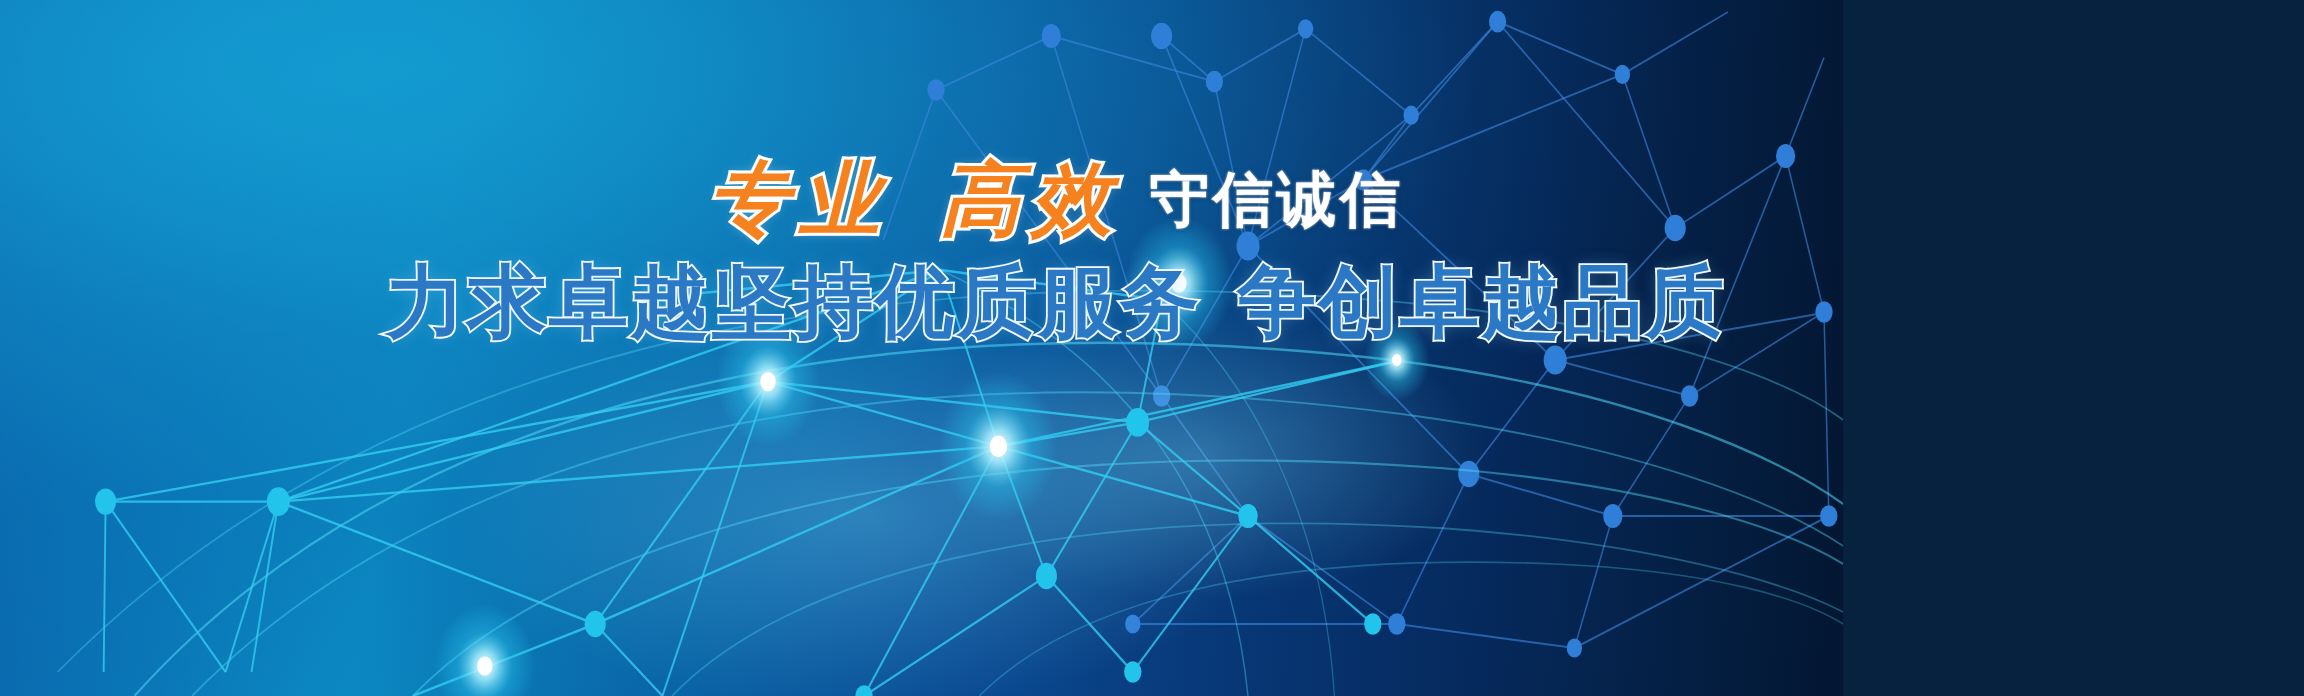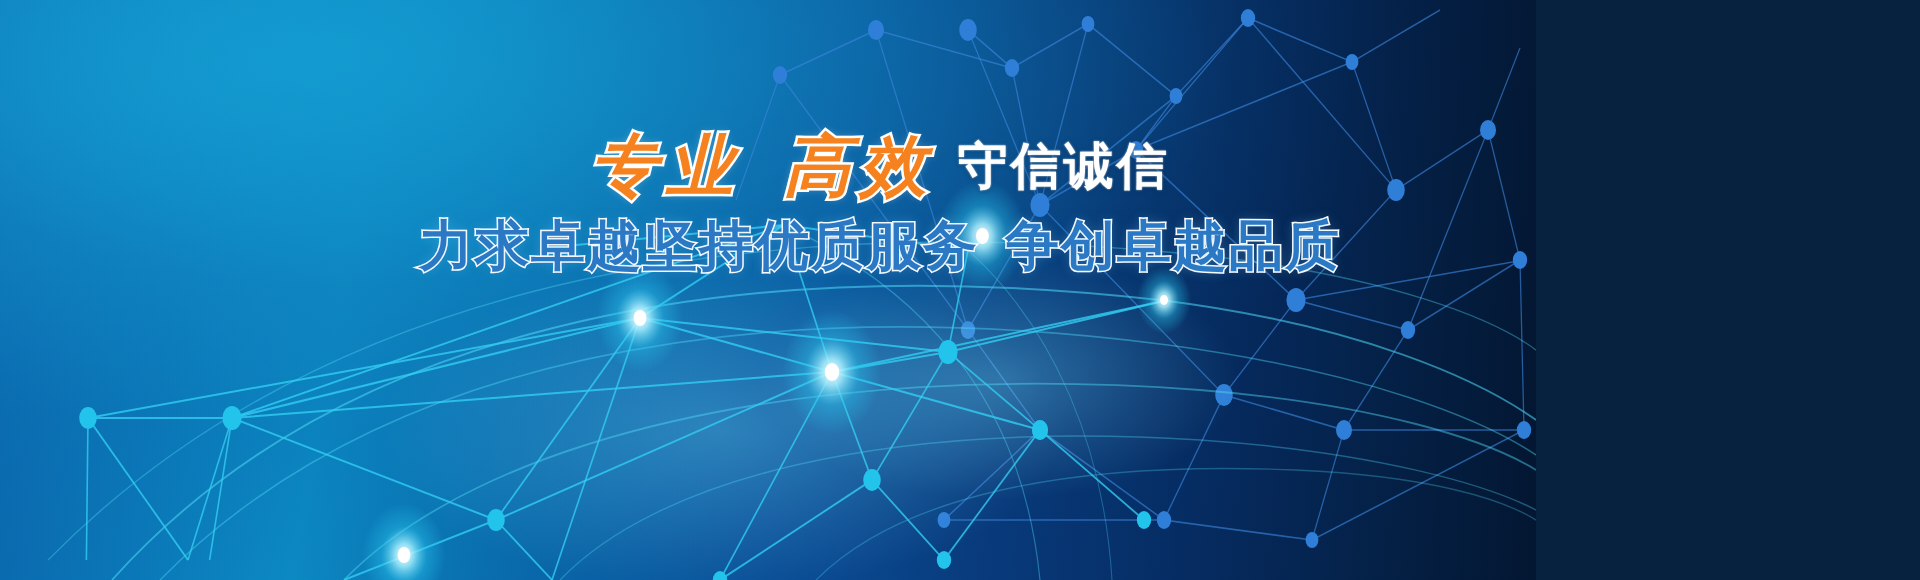--- a/index.html
+++ b/index.html
@@ -88,21 +88,21 @@
     vertical-align: middle;
     margin-left: 18px;
     text-shadow:
       0 0 2px rgba(255,255,255,0.9),
       0 1px 4px rgba(3,40,80,0.55);
   }
 
   .outline-white {
     font-family: "Liberation Sans", sans-serif;
     font-weight: 700;
-    font-size: 54px;
+    font-size: 66px;
     letter-spacing: 2px;
     color: #2b78c4;
     -webkit-text-stroke: 3px #ffffff;
     paint-order: stroke fill;
     text-shadow:
       0 0 2px rgba(255,255,255,0.75),
       0 0 12px rgba(120,200,255,0.35);
   }
 
   .sr-only {

